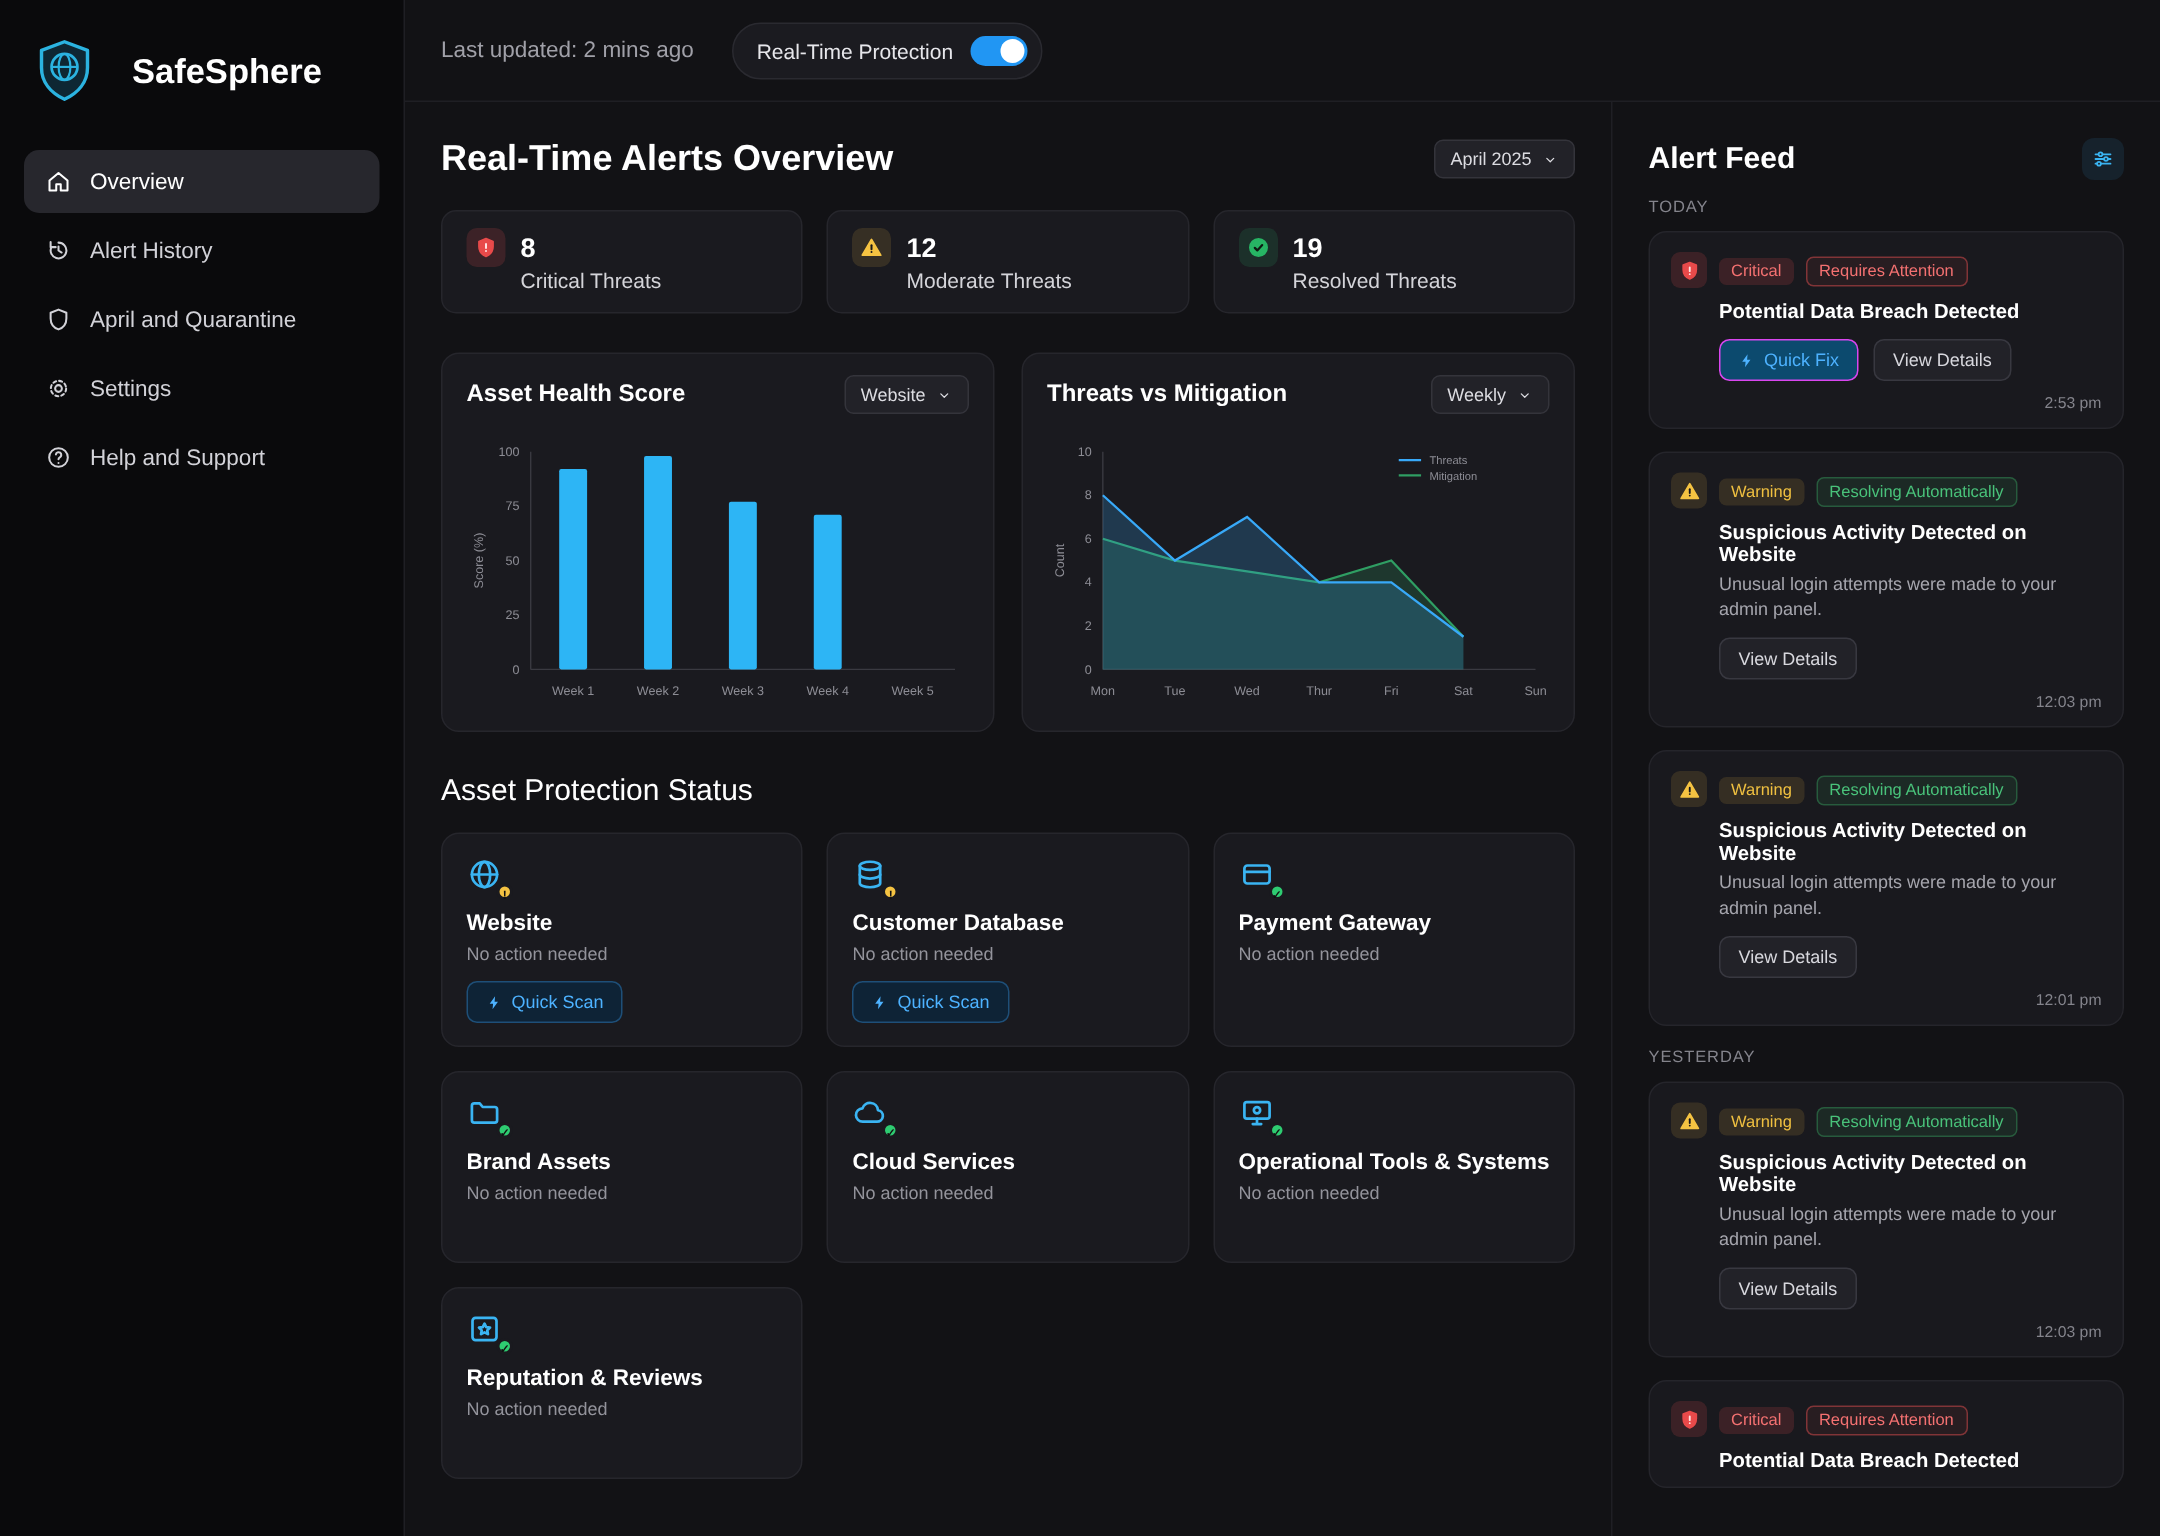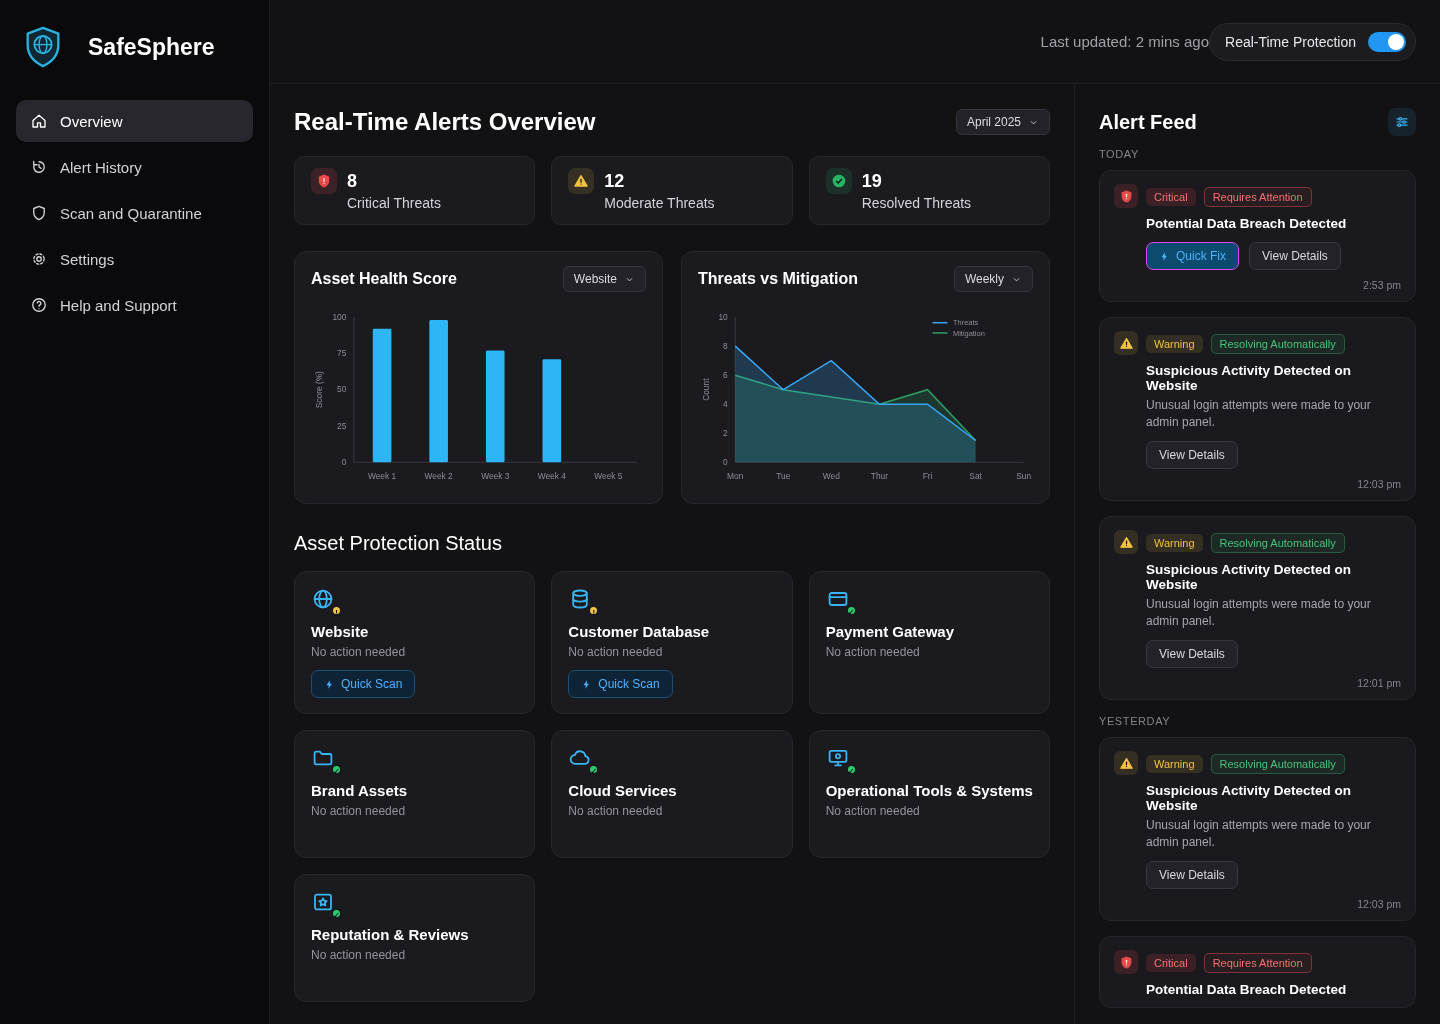--- a/index.html
+++ b/index.html
@@ -13,21 +13,21 @@
   .sidebar{background:#0a0a0c;border-right:1px solid #1f1f24;display:flex;flex-direction:column;padding:20px 16px 18px}
   .brand{display:flex;align-items:center;gap:22px;padding:4px 4px 30px}
   .logo svg{width:46px;height:46px;display:block}
   .brand-name{font-size:23px;font-weight:bold;color:#fff}
   .nav-item{display:flex;align-items:center;gap:12px;padding:12px 14px;border-radius:10px;color:#d2d2d8;font-size:15px;cursor:pointer;margin-bottom:4px}
   .nav-item.active{background:#27272d;color:#fff}
   .nav-ic svg{width:18px;height:18px;display:block}
 
   
   .content{display:flex;flex-direction:column;background:#121215;min-width:0}
-  .topbar{height:84px;flex:none;display:flex;align-items:center;justify-content:flex-end;padding:0 24px;border-bottom:1px solid #1f1f24}
+  .topbar{height:68px;flex:none;display:flex;align-items:center;justify-content:flex-start;gap:26px;padding:0 24px;border-bottom:1px solid #1f1f24}
   .last-updated{color:#a0a0a8;font-size:15px}
   .prot-pill{display:flex;align-items:center;gap:12px;background:#1b1b20;border:1px solid #2a2a30;border-radius:999px;padding:8px 9px 8px 15px;font-size:14px;color:#e7e7eb}
   .toggle{width:38px;height:20px;border-radius:999px;background:#2196f3;position:relative;display:inline-block;cursor:pointer}
   .toggle::after{content:"";position:absolute;right:2px;top:2px;width:16px;height:16px;background:#fff;border-radius:50%}
   .body{display:grid;grid-template-columns:1fr 366px;flex:1;min-height:0}
 
   
   .main{padding:24px 24px 0;overflow:hidden;min-width:0}
   .main-head{display:flex;justify-content:space-between;align-items:center;margin-bottom:20px}
   .main-title{font-size:24px;font-weight:bold;color:#fff}
@@ -130,21 +130,21 @@
             </svg>
           </span>
           <span class="nav-label">Alert History</span>
         </div>
         <div class="nav-item">
           <span class="nav-ic">
             <svg viewBox="0 0 24 24" fill="none" stroke="currentColor" stroke-width="1.8" stroke-linecap="round" stroke-linejoin="round">
               <path d="M12 3.2 19 6v5c0 4.8-2.8 8.2-7 9.8C7.8 19.2 5 15.8 5 11V6Z"></path>
             </svg>
           </span>
-          <span class="nav-label">Scan and Quarantine</span>
+          <span class="nav-label">April and Quarantine</span>
         </div>
         <div class="nav-item">
           <span class="nav-ic">
             <svg viewBox="0 0 24 24" fill="none" stroke="currentColor" stroke-width="1.8" stroke-linecap="round" stroke-linejoin="round">
               <circle cx="12" cy="12" r="3"></circle>
               <circle cx="12" cy="12" r="6.8" stroke-dasharray="2.7 2.7"></circle>
             </svg>
           </span>
           <span class="nav-label">Settings</span>
         </div>

